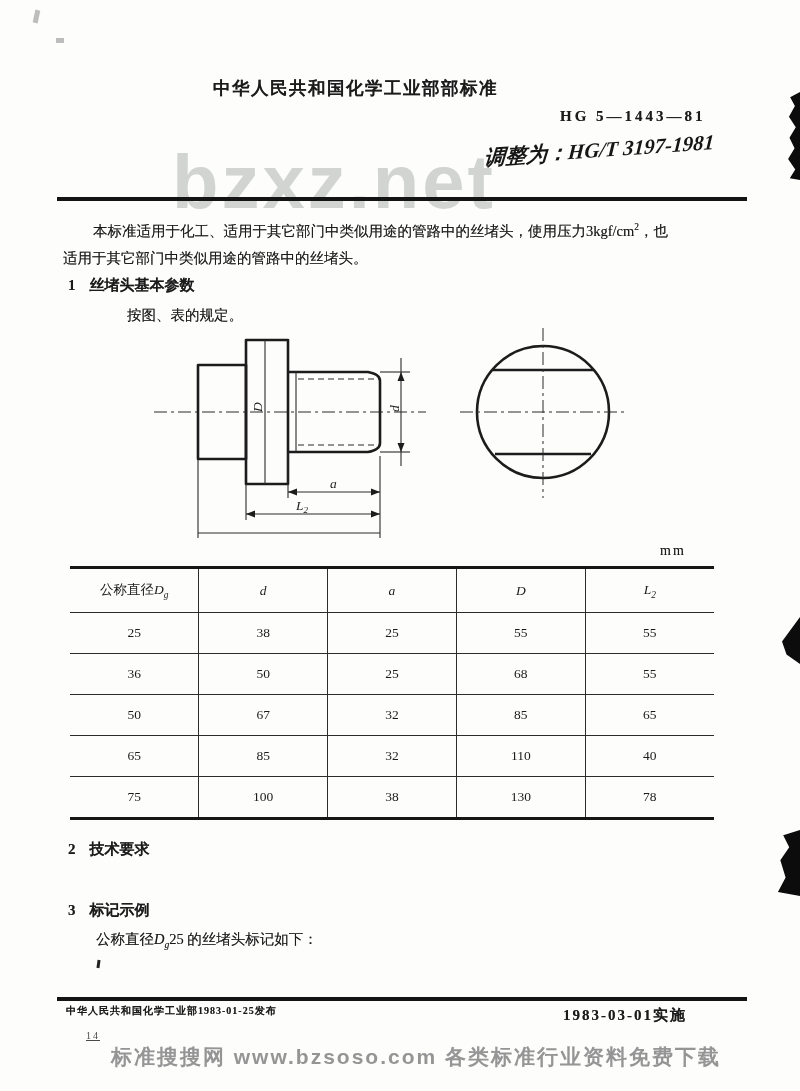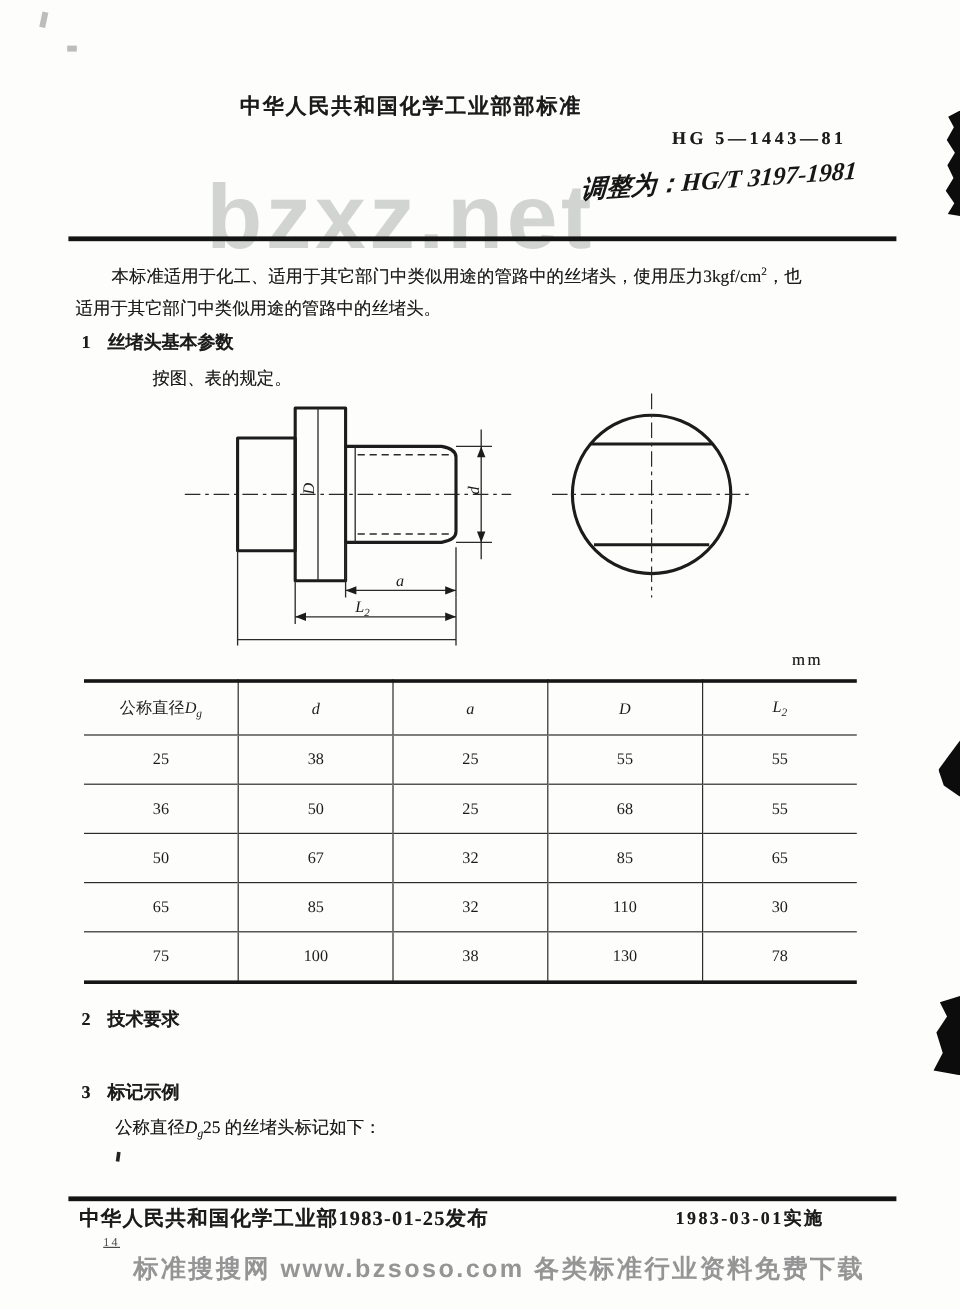--- a/index.html
+++ b/index.html
@@ -4,21 +4,21 @@
 <style>
   html,body{margin:0;padding:0;background:#e8e8e8;}
   .page{
     position:relative;width:800px;height:1091px;background:#fdfdfc;margin:0 auto;
     font-family:"Liberation Serif","DejaVu Serif",serif;color:#1b1b1b;overflow:hidden;
   }
   .abs{position:absolute;}
   .ink{color:#1b1b1b;text-shadow:0 0 .5px rgba(20,20,20,.55);}
 
   
-  .authority{left:200px;top:76px;font-size:17.5px;font-weight:bold;letter-spacing:1.5px;white-space:nowrap;}
+  .authority{left:213px;top:76px;font-size:17.5px;font-weight:bold;letter-spacing:1.5px;white-space:nowrap;}
   .std-code{left:560px;top:108px;font-size:15px;font-weight:bold;letter-spacing:3px;white-space:nowrap;}
   .doc-title{left:190px;top:128px;font-size:28px;font-weight:bold;letter-spacing:27px;white-space:nowrap;}
   .handnote{left:484px;top:136px;font-size:21px;font-style:italic;white-space:nowrap;
             transform:rotate(-4deg) skewX(-8deg);color:#161616;font-weight:bold;}
   .rule{background:#141414;}
   .rule-header{left:57px;top:197px;width:690px;height:4px;}
   .rule-footer{left:57px;top:997px;width:690px;height:3.5px;}
 
   
   .wm-center{left:172px;top:138px;font-size:76px;font-weight:bold;letter-spacing:3px;
@@ -54,21 +54,21 @@
   .draw{left:138px;top:320px;}
   .thick{stroke:#1c1c1c;stroke-width:2.6;fill:none;stroke-linejoin:round;}
   .thin{stroke:#2a2a2a;stroke-width:1.1;fill:none;}
   .cline{stroke:#2a2a2a;stroke-width:1;fill:none;stroke-dasharray:13 4 3 4;}
   .dash{stroke:#2a2a2a;stroke-width:1.2;fill:none;stroke-dasharray:6 4;}
   .dlabel{font-family:"Liberation Serif",serif;font-style:italic;font-size:13.5px;fill:#1b1b1b;}
   .dsub{font-size:9px;}
   .arrow{fill:#1c1c1c;stroke:none;}
 
   
-  .footer-left{left:66px;top:1004px;font-size:17px;font-weight:bold;letter-spacing:1px;white-space:nowrap;}
+  .footer-left{left:66px;top:1004px;font-size:10px;font-weight:bold;letter-spacing:1px;white-space:nowrap;}
   .footer-right{left:563px;top:1006px;font-size:15px;font-weight:bold;letter-spacing:2px;white-space:nowrap;}
   .pagenum{left:86px;top:1030px;font-size:10px;color:#4a4a4a;letter-spacing:2px;text-decoration:underline;}
 
   
   .blob{background:#0c0c0c;position:absolute;z-index:3;}
   .blob1{left:783px;top:92px;width:17px;height:88px;
          clip-path:polygon(100% 0,100% 100%,40% 98%,72% 88%,30% 76%,68% 64%,38% 52%,75% 40%,35% 28%,70% 16%,42% 6%);}
   .blob2{left:782px;top:617px;width:18px;height:47px;
          clip-path:polygon(100% 0,100% 100%,25% 80%,0 52%,50% 26%);}
   .blob3{left:776px;top:830px;width:24px;height:66px;
@@ -178,21 +178,21 @@
           <td>67</td>
           <td>32</td>
           <td>85</td>
           <td>65</td>
       </tr>
       <tr>
         <td>65</td>
           <td>85</td>
           <td>32</td>
           <td>110</td>
-          <td>30</td>
+          <td>40</td>
       </tr>
       <tr>
         <td>75</td>
           <td>100</td>
           <td>38</td>
           <td>130</td>
           <td>78</td>
       </tr>
     </tbody>
   </table>

